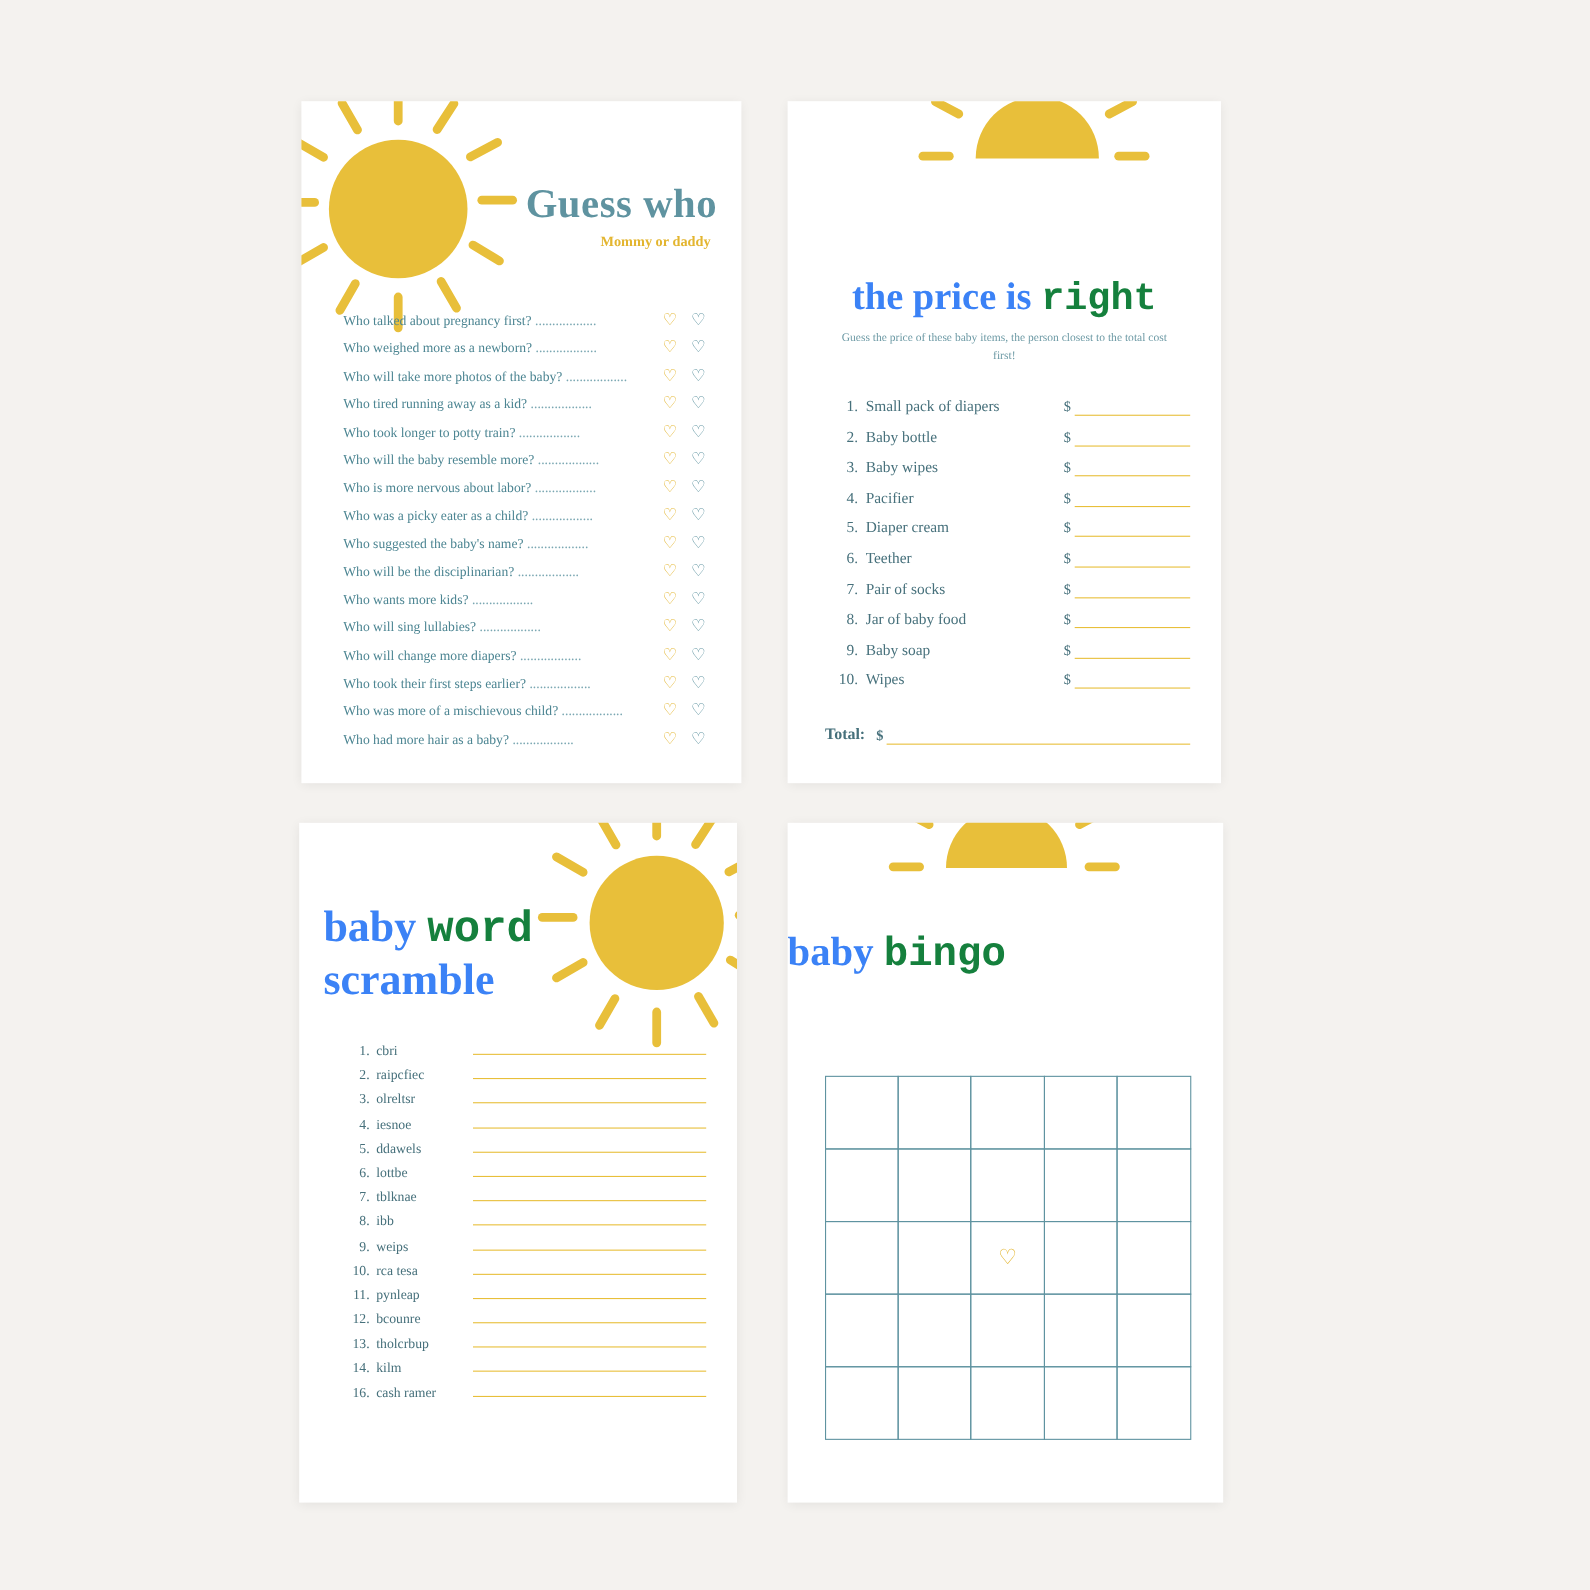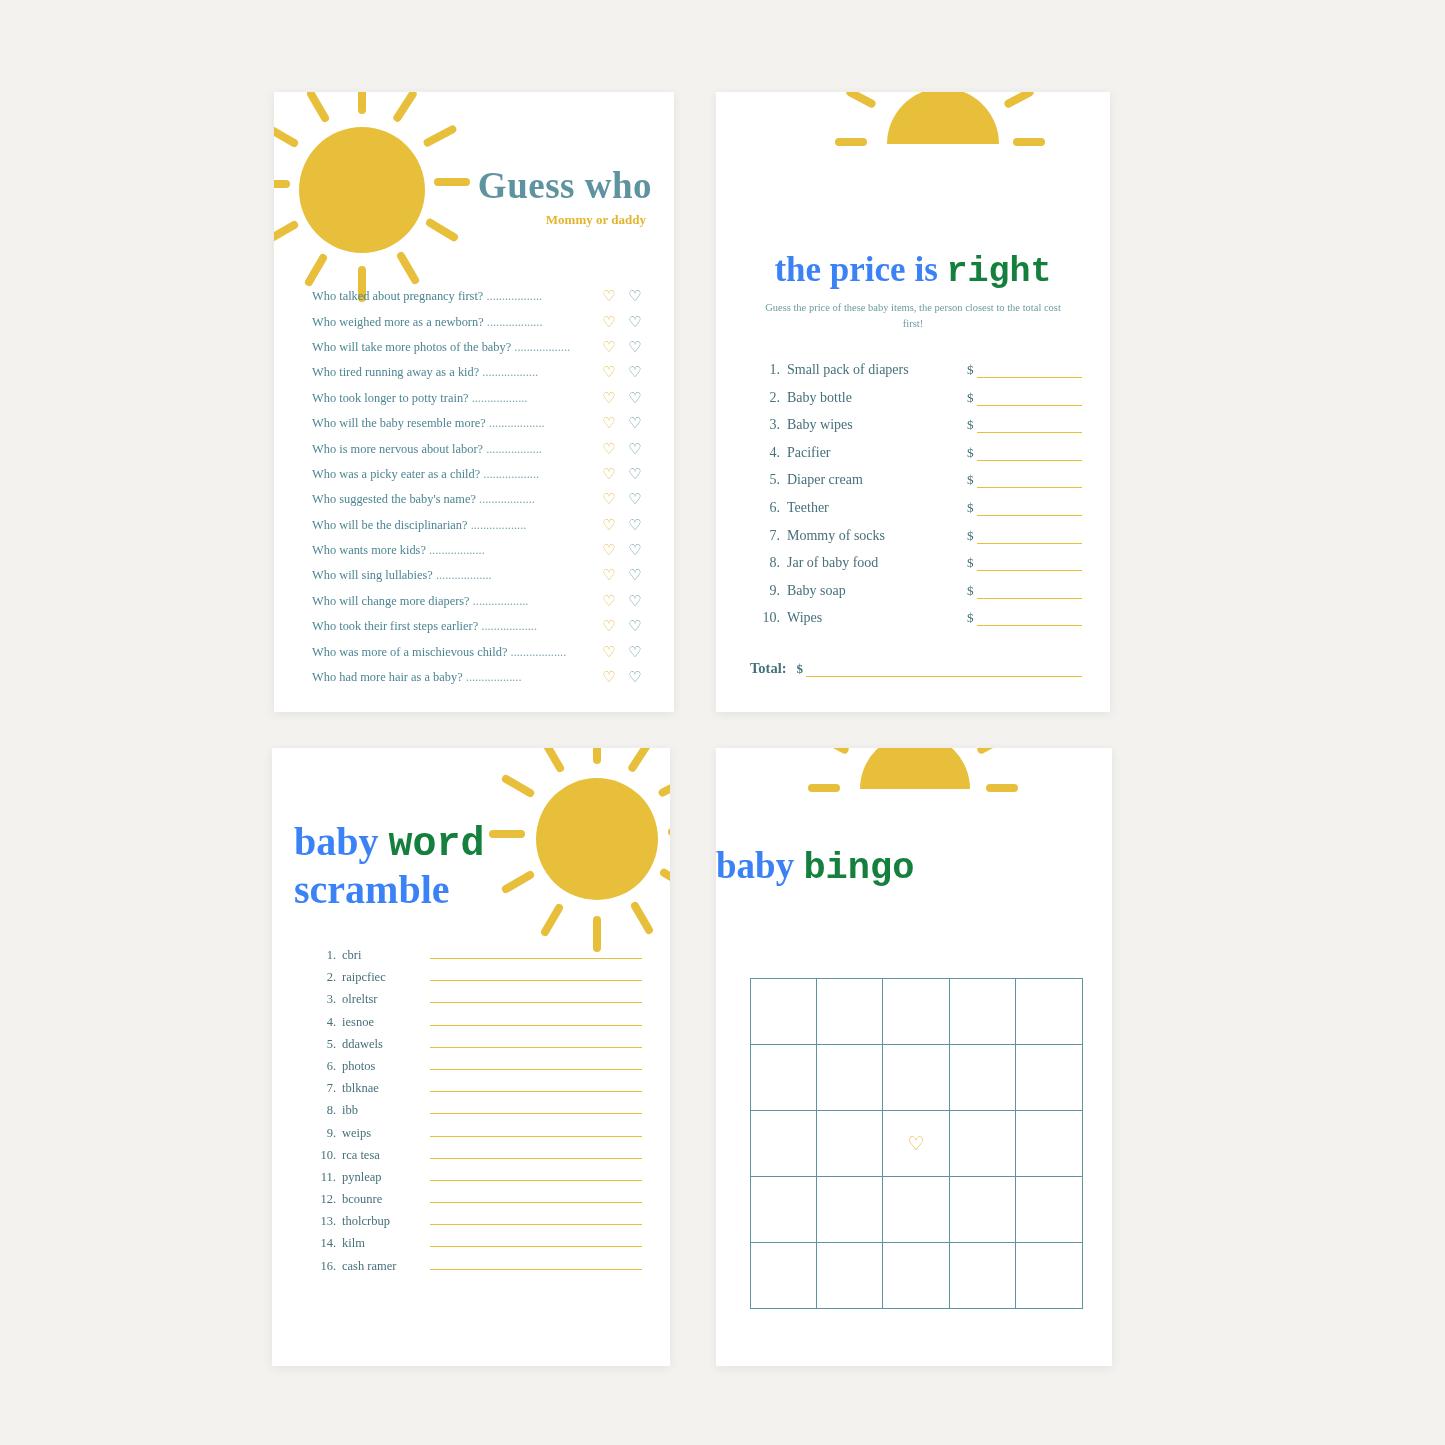--- a/index.html
+++ b/index.html
@@ -87,21 +87,21 @@
     color: #e3b52f;
   }
   .gw-list {
     position: absolute;
     left: 38px;
     top: 192px;
     right: 26px;
   }
   .gw-row {
     display: flex;
-    align-items: center;
+    align-items: flex-start;
     height: 25.4px;
     font-size: 12.4px;
     color: #4c8592;
   }
   .gw-q {
     flex: 1 1 auto;
     white-space: nowrap;
     overflow: hidden;
   }
   .gw-dots {
@@ -418,21 +418,21 @@
       <div class="pr-row">
         <span class="pr-num">6.</span>
         <span class="pr-item">Teether</span>
         <span class="pr-money">
           <span class="pr-dollar">$</span>
           <span class="pr-line"></span>
         </span>
       </div>
       <div class="pr-row">
         <span class="pr-num">7.</span>
-        <span class="pr-item">Mommy of socks</span>
+        <span class="pr-item">Pair of socks</span>
         <span class="pr-money">
           <span class="pr-dollar">$</span>
           <span class="pr-line"></span>
         </span>
       </div>
       <div class="pr-row">
         <span class="pr-num">8.</span>
         <span class="pr-item">Jar of baby food</span>
         <span class="pr-money">
           <span class="pr-dollar">$</span>
@@ -507,21 +507,21 @@
         <span class="ws-word">iesnoe</span>
         <span class="ws-line"></span>
       </div>
       <div class="ws-row">
         <span class="ws-num">5.</span>
         <span class="ws-word">ddawels</span>
         <span class="ws-line"></span>
       </div>
       <div class="ws-row">
         <span class="ws-num">6.</span>
-        <span class="ws-word">photos</span>
+        <span class="ws-word">lottbe</span>
         <span class="ws-line"></span>
       </div>
       <div class="ws-row">
         <span class="ws-num">7.</span>
         <span class="ws-word">tblknae</span>
         <span class="ws-line"></span>
       </div>
       <div class="ws-row">
         <span class="ws-num">8.</span>
         <span class="ws-word">ibb</span>

